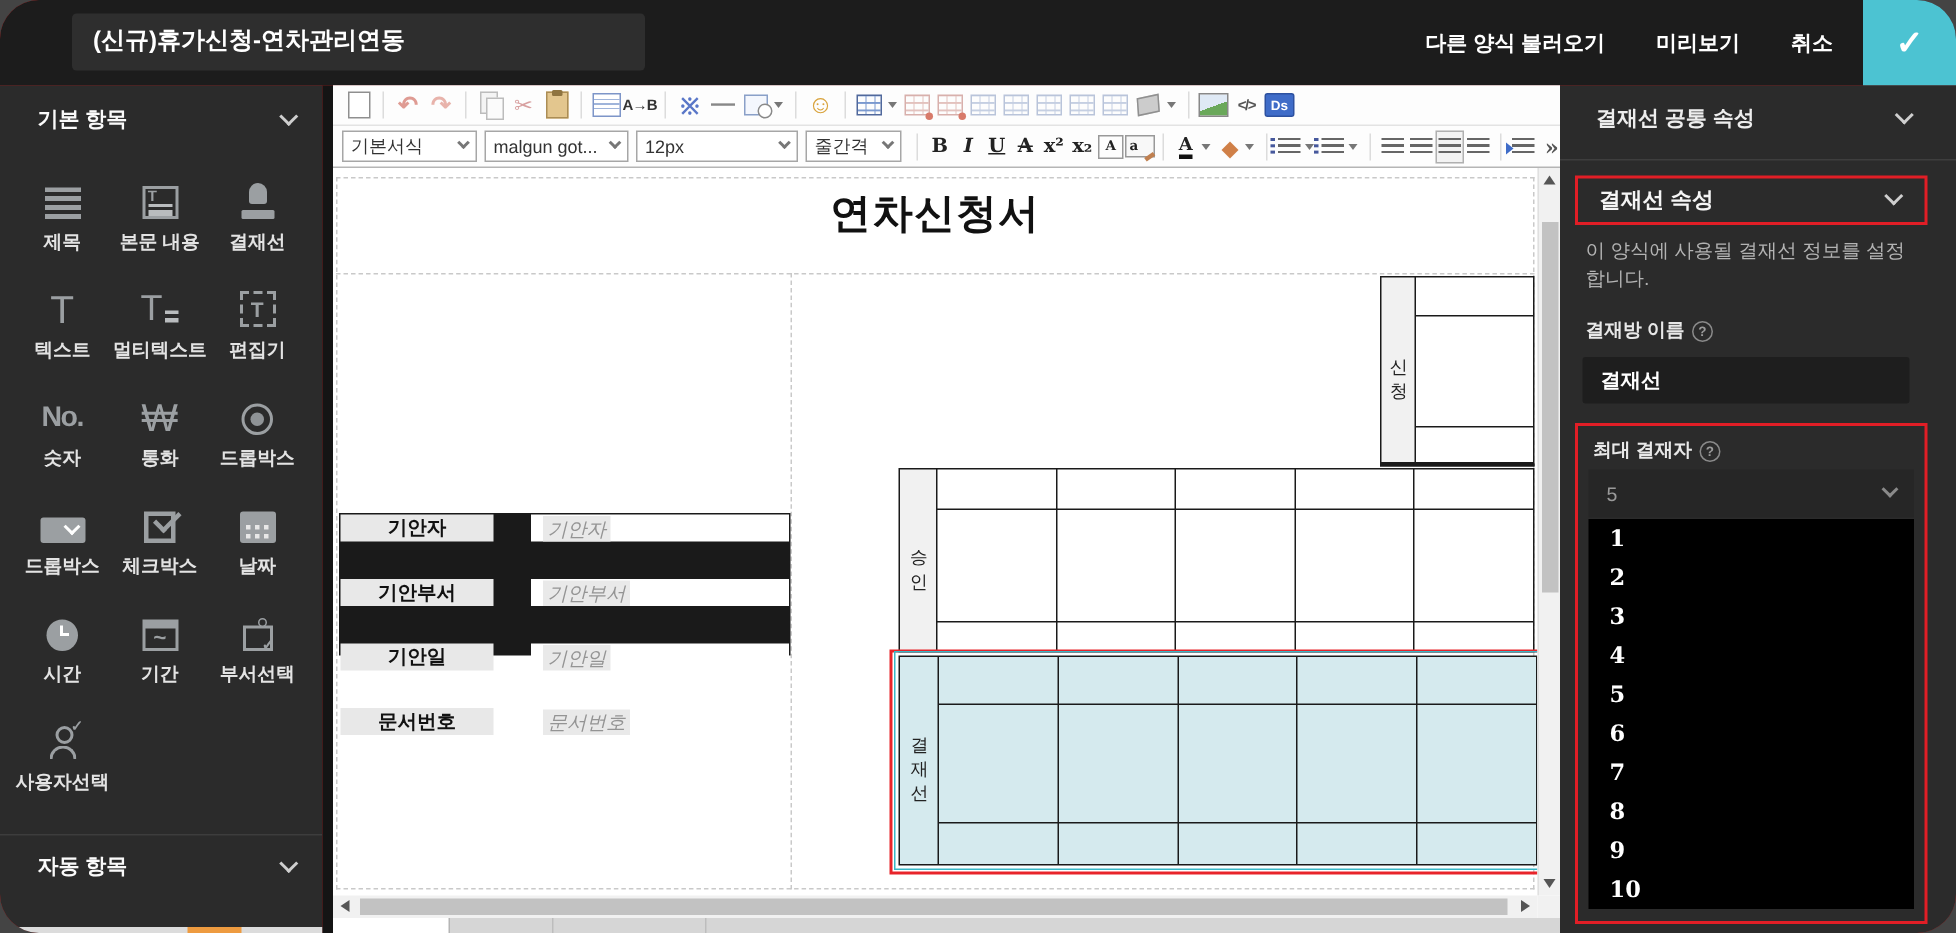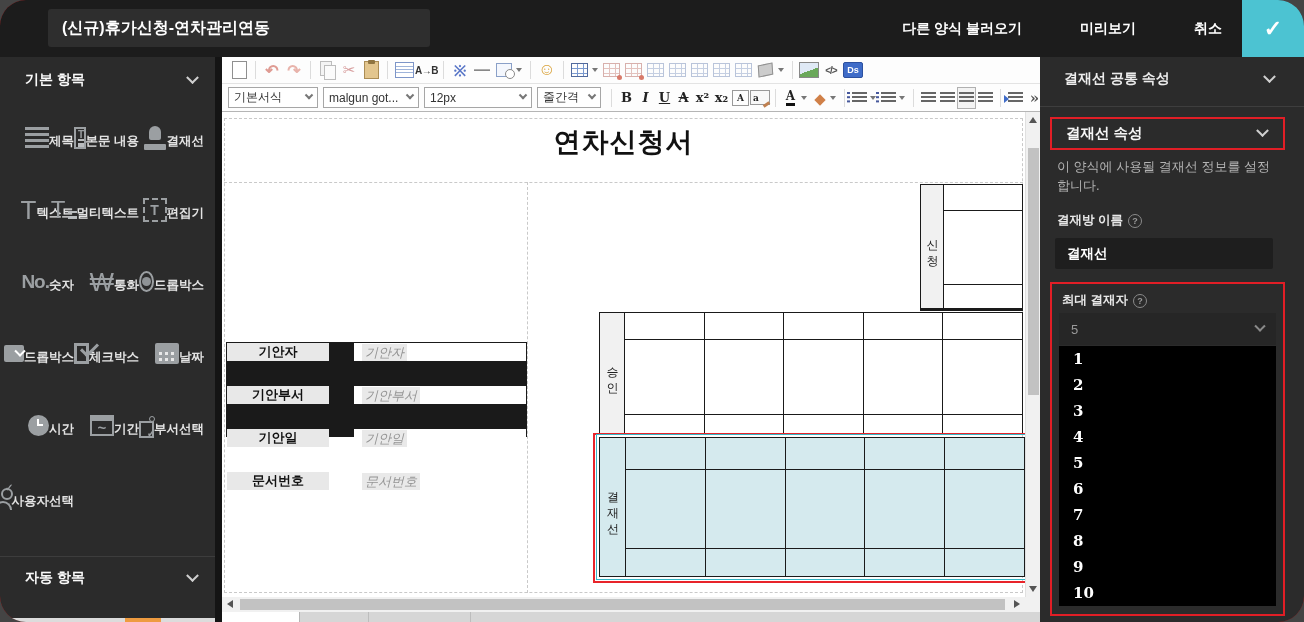--- a/index.html
+++ b/index.html
@@ -7,37 +7,37 @@
   body { font-family:"Liberation Sans", sans-serif; }
   .app { position:relative; width:1304px; height:622px; overflow:hidden; background:#b91c1c;border-radius:26px; }
 
   
   .topbar { position:absolute; left:0; top:0; width:1304px; height:57px; background:#1c1c1c; }
   .title-box { position:absolute; left:48px; top:9px; width:382px; height:38px; background:#2e2e2e;
     border-radius:3px; color:#fff; font-size:16px; font-weight:bold; line-height:38px; padding-left:14px;
     white-space:nowrap; overflow:hidden; }
   .topbar-actions { position:absolute; right:0; top:0; height:57px; display:flex; align-items:center; }
   .tb-btn { background:none; border:none; color:#fff; font-family:inherit; font-size:14px; font-weight:bold;
-    margin-right:34px; cursor:pointer; white-space:nowrap;margin-left:24px; }
+    margin-right:34px; cursor:pointer; white-space:nowrap; }
   .tb-btn.cancel { margin-right:20px; }
   .confirm-btn { width:62px; height:57px; border:none; background:#4cc3d2; color:#fff; font-size:22px;
     font-weight:bold; cursor:pointer; display:flex; align-items:center; justify-content:center; }
 
   
   .sidebar { position:absolute; left:0; top:57px; width:215px; height:565px; background:#2b2b2b; }
   .darkgap { position:absolute; left:215px; top:57px; width:7px; height:565px; background:#141414; }
   .sb-header { position:absolute; left:25px; right:18px; top:14px; display:flex; justify-content:space-between;
     align-items:center; color:#fafafa; font-size:14px; font-weight:bold; }
   .sb-header.auto { top:512px; }
   .sb-divider { position:absolute; left:0; right:0; top:499px; height:1px; background:#3d3d3d; }
   .chev { display:inline-block; width:9px; height:9px; border-right:2px solid #cfcfcf;
     border-bottom:2px solid #cfcfcf; transform:rotate(45deg) translate(-2px,-2px); }
   .sb-grid { position:absolute; left:9px; top:48px; display:grid; grid-template-columns:repeat(3,65px);
     grid-auto-rows:71px; row-gap:1px; }
-  .sb-item { display:flex; flex-direction:row; align-items:center; justify-content:flex-end;
+  .sb-item { display:flex; flex-direction:column; align-items:center; justify-content:flex-end;
     padding-bottom:6px; cursor:pointer; }
   .sb-lb { color:#e3e3e3; font-size:12.5px; font-weight:600; margin-top:7px; white-space:nowrap; }
   .sb-ic { position:relative; display:flex; align-items:center; justify-content:center; color:#9b9fa2; }
 
   .ic-title { width:24px; height:21px;
     background:linear-gradient(#9b9fa2 0 3px,transparent 3px 6px,#9b9fa2 6px 9px,transparent 9px 12px,#9b9fa2 12px 15px,transparent 15px 18px,#9b9fa2 18px 21px); }
   .ic-body { width:24px; height:22px; border:2px solid #9b9fa2; font-size:10px; font-weight:bold;
     background:linear-gradient(transparent 0 10px,#b9bcbe 10px 12px,transparent 12px 14px,#b9bcbe 14px 16px) no-repeat 2px 0/16px 18px; }
   .ic-body::before { content:"T"; position:absolute; left:2px; top:0; }
   .ic-stamp { width:24px; height:24px; }

